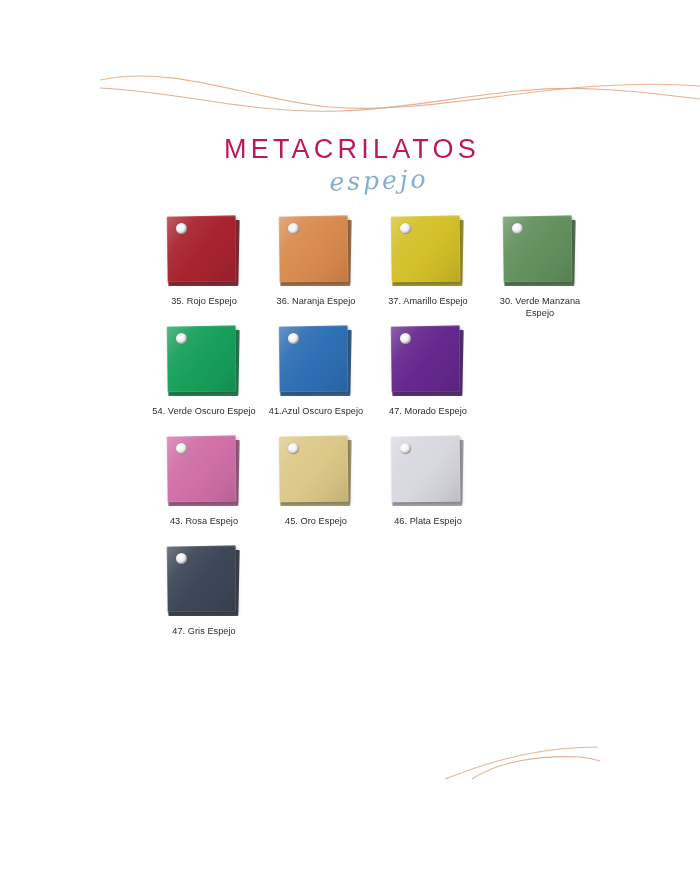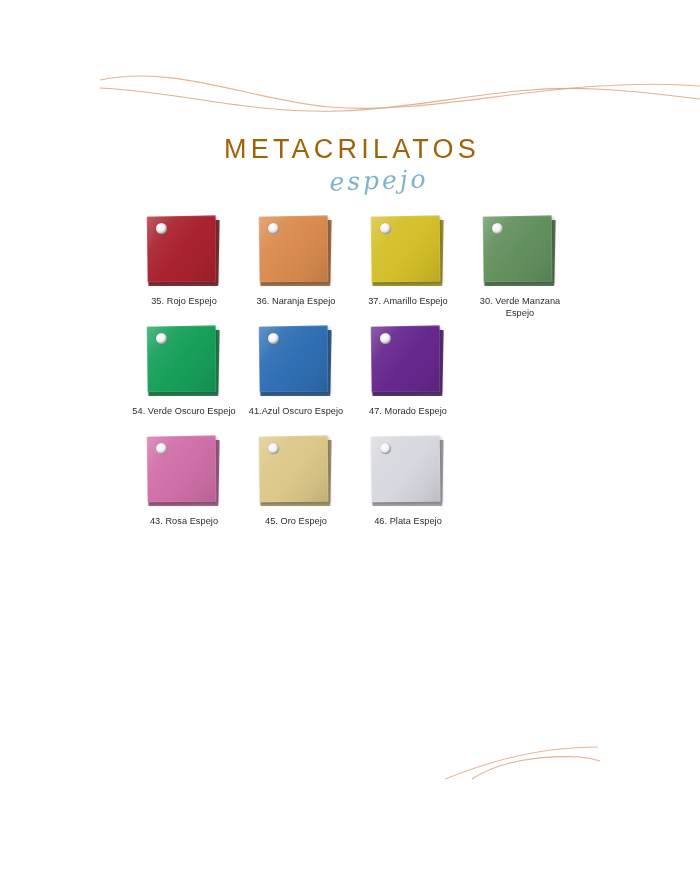--- a/index.html
+++ b/index.html
@@ -46,42 +46,42 @@
     position: absolute;
     left: 0;
     top: 136px;
     width: 700px;
     text-align: center;
   }
   .title-main {
     font-family: "Liberation Sans", sans-serif;
     font-size: 27px;
     letter-spacing: 4.2px;
-    color: #a16207;
+    color: #be185d;
     font-weight: 400;
     line-height: 1;
     margin: 0;
     padding-left: 4px;
   }
   .title-script {
     font-family: "DejaVu Serif", serif;
     font-style: italic;
     font-size: 25px;
     color: #7fb2cd;
     letter-spacing: 3px;
     line-height: 1;
     margin: 6px 0 0 0;
     padding-left: 58px;
     transform: rotate(-2deg);
   }
 
   
   .grid {
     position: absolute;
-    left: 128px;
+    left: 148px;
     top: 212px;
     width: 450px;
   }
   .grid-row {
     display: flex;
     height: 110px;
   }
   .cell {
     width: 112px;
     display: flex;
@@ -271,20 +271,34 @@
         <div class="cell">
           <div class="chip-wrap">
             <div class="chip-edge" style="background: rgb(216, 216, 224);"></div>
             <div class="chip-face" style="background: rgb(216, 216, 224);"></div>
             <div class="chip-light-edge"></div>
             <div class="chip-hole"></div>
           </div>
           <div class="chip-label">46. Plata Espejo</div>
         </div>
       </div>
+      <div class="grid-row">
+        <div class="cell">
+          <div class="chip-wrap">
+            <div class="chip-edge" style="background: rgb(61, 71, 86);"></div>
+            <div class="chip-face" style="background: rgb(61, 71, 86);"></div>
+            <div class="chip-light-edge"></div>
+            <div class="chip-hole"></div>
+          </div>
+          <div class="chip-label">47. Gris Espejo</div>
+        </div>
+        <div class="cell empty"></div>
+        <div class="cell empty"></div>
+        <div class="cell empty"></div>
+      </div>
     </div>
 
   <svg class="wave-bottom" viewBox="0 0 700 90" preserveAspectRatio="none">
     <path d="M445,44 C480,30 520,18 560,14 C580,12 592,12 598,12" fill="none" stroke="#e8b08c" stroke-width="1.1" opacity="0.95"></path>
     <path d="M472,44 C500,26 540,20 580,22 C592,23 597,25 600,26" fill="none" stroke="#dba382" stroke-width="1.1" opacity="0.85"></path>
   </svg>
 
 </div>
 
 </body></html>

